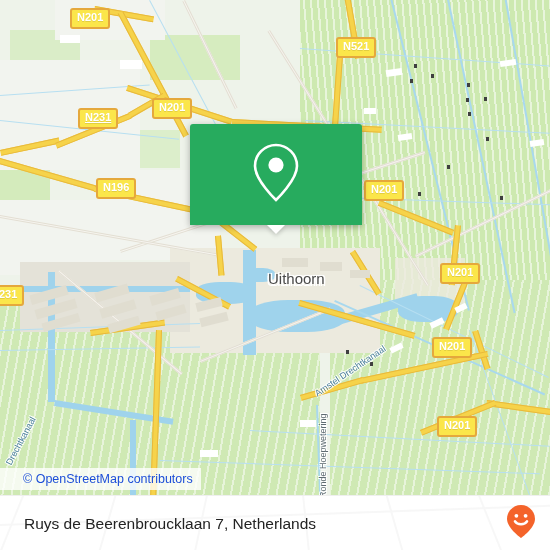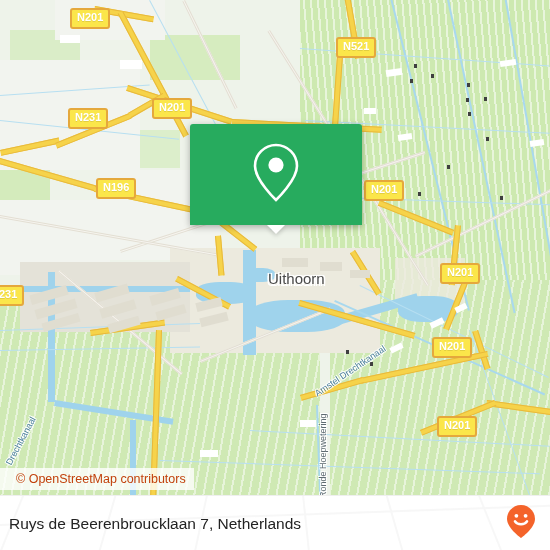--- a/index.html
+++ b/index.html
@@ -61,29 +61,29 @@
   .popup-top{height:101px;border-radius:3px 3px 0 0;display:flex;align-items:center;justify-content:center;}
   .popup-bottom{height:37px;background:#ffffff;border-radius:0 0 3px 3px;
                 display:flex;align-items:center;justify-content:center;}
   .popup-label{color:#3d3d3d;font-size:15px;}
   .popup-tail{position:absolute;left:50%;bottom:-9px;margin-left:-9px;width:0;height:0;
               border-left:9px solid transparent;border-right:9px solid transparent;
               border-top:9px solid #ffffff;filter:drop-shadow(0 2px 2px rgba(0,0,0,.18));}
 
   
   .attrib{position:absolute;left:0;top:468px;background:rgba(255,255,255,.78);
-          color:#c2410c;font-size:12.5px;line-height:20px;height:20px;padding:1px 8px 1px 16px;white-space:nowrap;}
+          color:#1d4ed8;font-size:12.5px;line-height:20px;height:20px;padding:1px 8px 1px 23px;white-space:nowrap;}
 
   
   .footer{position:absolute;left:0;top:495px;width:550px;height:55px;background:#ffffff;
           display:flex;align-items:center;justify-content:space-between;
           border-top:1px solid #efefef;overflow:hidden;}
   .footer-ghost{position:absolute;inset:0;opacity:.55;}
   .gl{position:absolute;background:#f1f1f1;transform-origin:0 0;}
-  .addr{position:relative;color:#232323;font-size:15.5px;padding-left:9px;white-space:nowrap;}
+  .addr{position:relative;color:#232323;font-size:15.5px;padding-left:24px;white-space:nowrap;}
   .brand{position:relative;display:flex;align-items:center;padding-right:14px;}
   .brand-text{color:#111111;font-size:30px;letter-spacing:-.6px;line-height:30px;margin-left:2px;}
 </style>
 </head>
 <body>
 
 <div class="screen">
 
   <div class="map">
     <div class="map-base"></div>
@@ -212,21 +212,21 @@
     <div class="bld" style="left:150px;top:292px;width:30px;height:10px;transform:rotate(-16deg);"></div>
     <div class="bld" style="left:156px;top:308px;width:30px;height:9px;transform:rotate(-16deg);"></div>
     <div class="bld" style="left:196px;top:300px;width:26px;height:9px;transform:rotate(-14deg);"></div>
     <div class="bld" style="left:200px;top:315px;width:28px;height:9px;transform:rotate(-14deg);"></div>
     <div class="bld" style="left:282px;top:258px;width:26px;height:9px;"></div>
     <div class="bld" style="left:320px;top:262px;width:22px;height:9px;"></div>
     <div class="bld" style="left:350px;top:270px;width:20px;height:8px;"></div>
 
     <div class="shield" style="left:70px;top:8px;">N201</div>
     <div class="shield" style="left:336px;top:37px;">N521</div>
-    <div class="shield" style="left:68px;top:108px;">N231</div>
+    <div class="shield" style="left:78px;top:108px;text-decoration:underline;">N231</div>
     <div class="shield" style="left:152px;top:98px;">N201</div>
     <div class="shield" style="left:96px;top:178px;">N196</div>
     <div class="shield" style="left:364px;top:180px;">N201</div>
     <div class="shield" style="left:440px;top:263px;">N201</div>
     <div class="shield" style="left:432px;top:337px;">N201</div>
     <div class="shield" style="left:437px;top:416px;">N201</div>
     <div class="shield" style="left:-8px;top:285px;">231</div>
 
     <div class="place" style="left:268px;top:270px;">Uithoorn</div>
 

